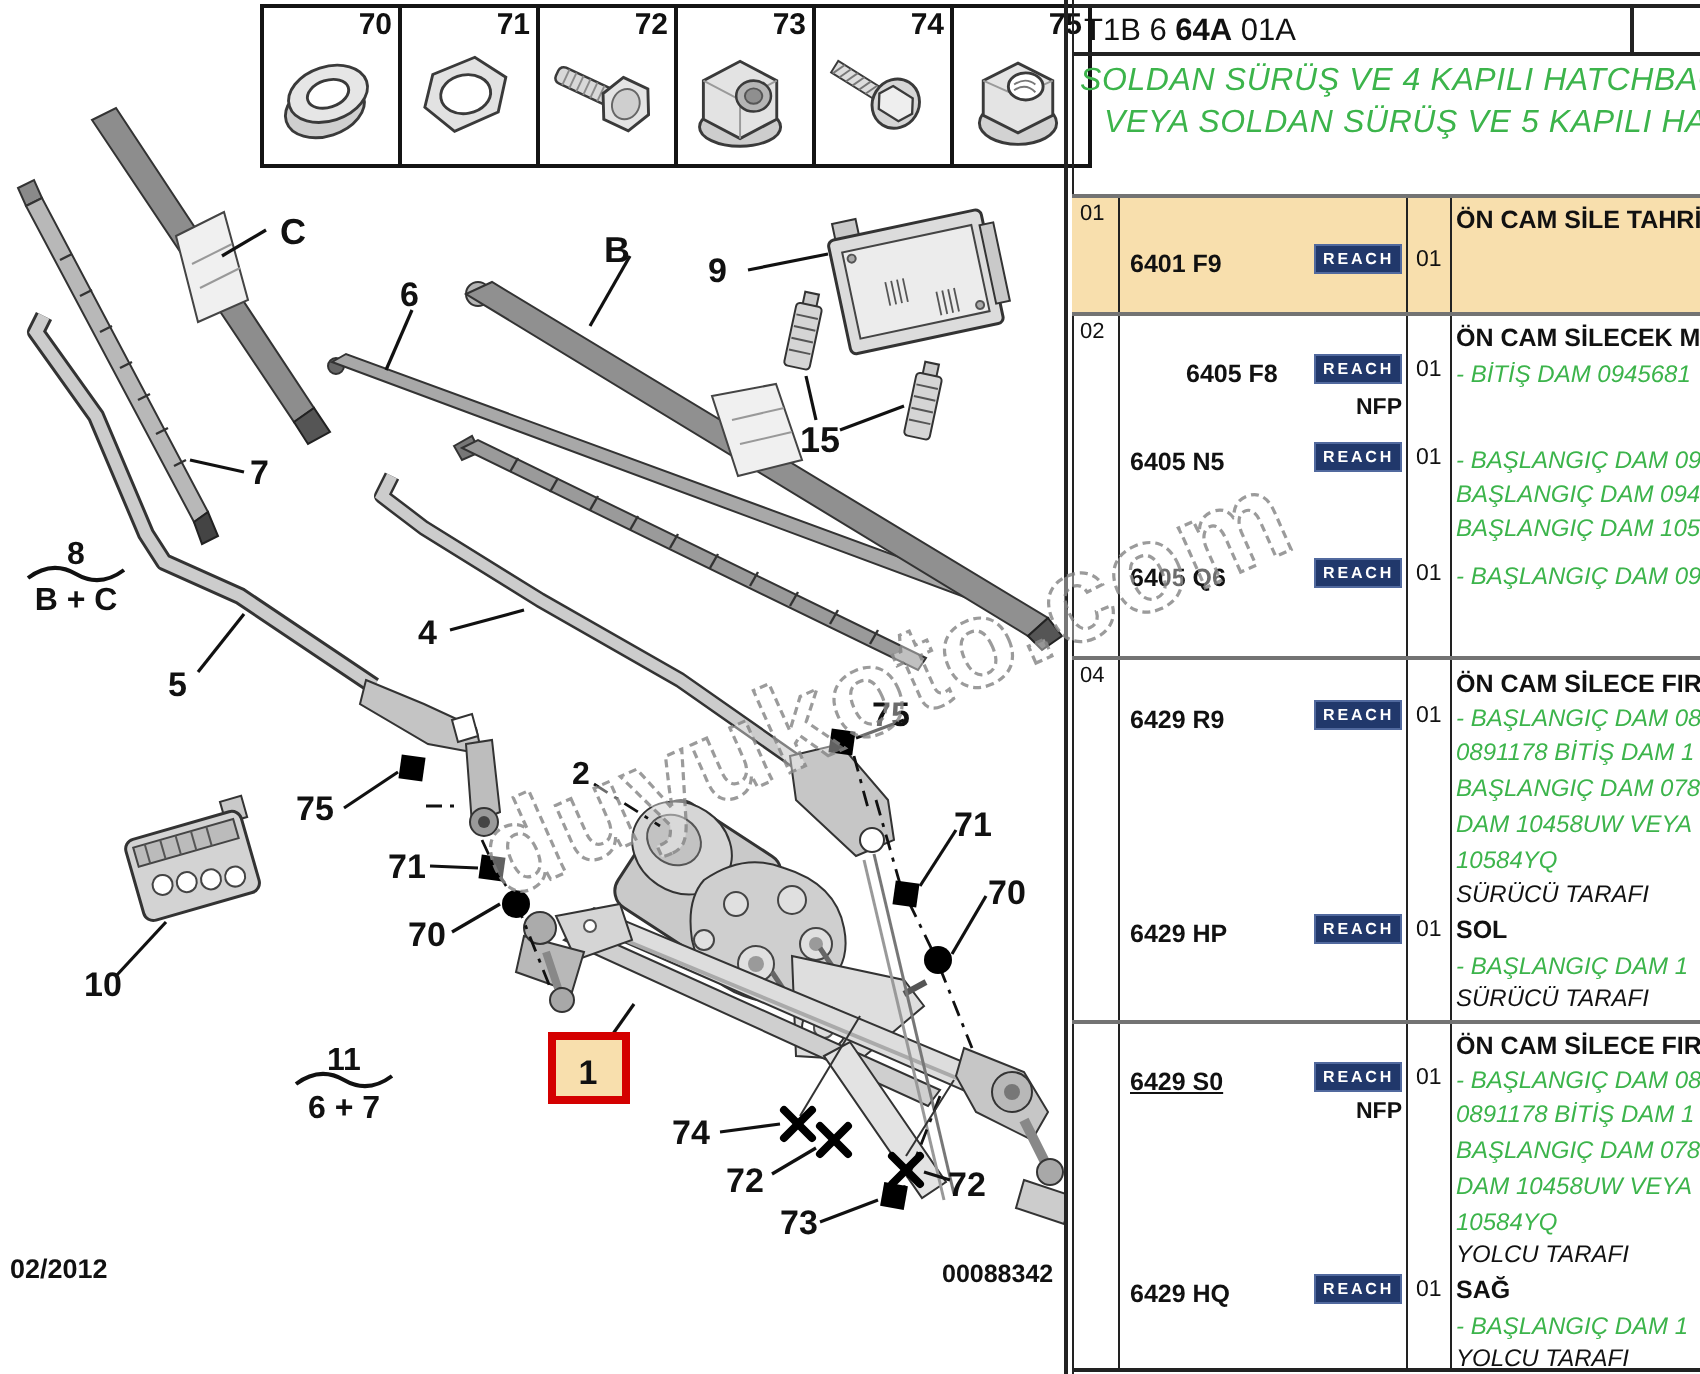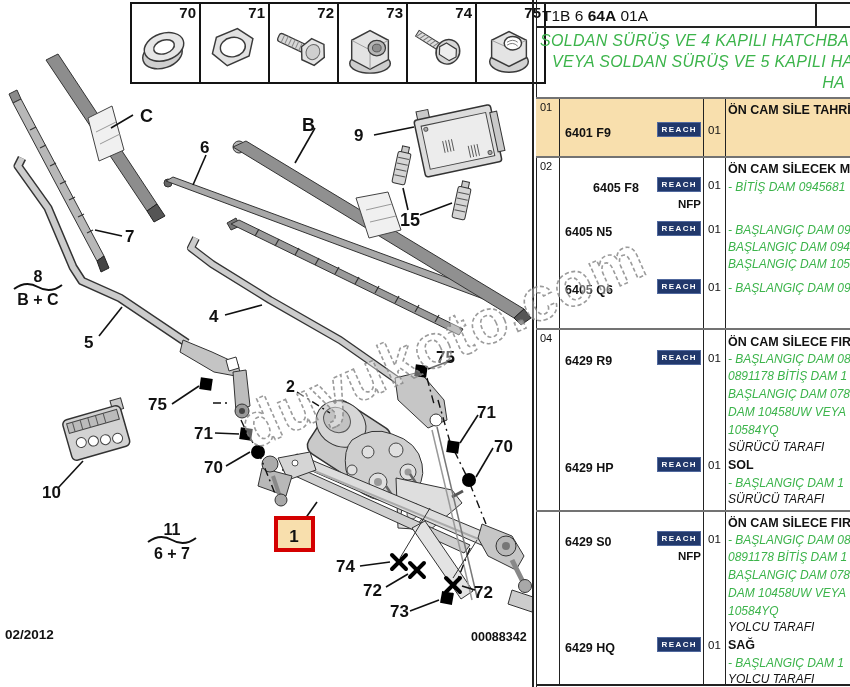--- a/index.html
+++ b/index.html
@@ -421,21 +421,20 @@
     <div class="header-row">
       <div class="code-text">
         <span>T1B 6 </span><b>64A</b><span> 01A</span>
       </div>
       <div class="header-vline"></div>
     </div>
 
     <div class="variant">
       <div class="v-line">SOLDAN SÜRÜŞ VE 4 KAPILI HATCHBACK</div>
       <div class="v-line indent">VEYA SOLDAN SÜRÜŞ VE 5 KAPILI HAT</div>
-      <div class="v-line vright">HA</div>
     </div>
 
     <div class="trow hl" style="top:97px;height:59px;">
       <div class="col-ref">
         <span class="refnum">01</span>
       </div>
       <div class="col-part">
         <div class="pline" style="top:24px;">
           <span class="pnum">6401 F9</span>
           <span class="reach">REACH</span>
@@ -510,21 +509,21 @@
         <div class="gline" style="top:93px;">10584YQ</div>
         <div class="sline" style="top:110px;">SÜRÜCÜ TARAFI</div>
         <div class="bline" style="top:128px;">SOL</div>
         <div class="gline" style="top:146px;">- BAŞLANGIÇ DAM 1</div>
         <div class="sline" style="top:162px;">SÜRÜCÜ TARAFI</div>
       </div>
     </div>
 
     <div class="trow" style="top:510px;height:174px;">
       <div class="col-part">
-        <div class="pline" style="top:20px;">
+        <div class="pline" style="top:20px;text-decoration:underline;">
           <span class="pnum">6429 S0</span>
           <span class="reach">REACH</span>
         </div>
         <div class="nfp" style="top:38px;">NFP</div>
         <div class="pline" style="top:126px;">
           <span class="pnum">6429 HQ</span>
           <span class="reach">REACH</span>
         </div>
       </div>
       <div class="col-qty">

